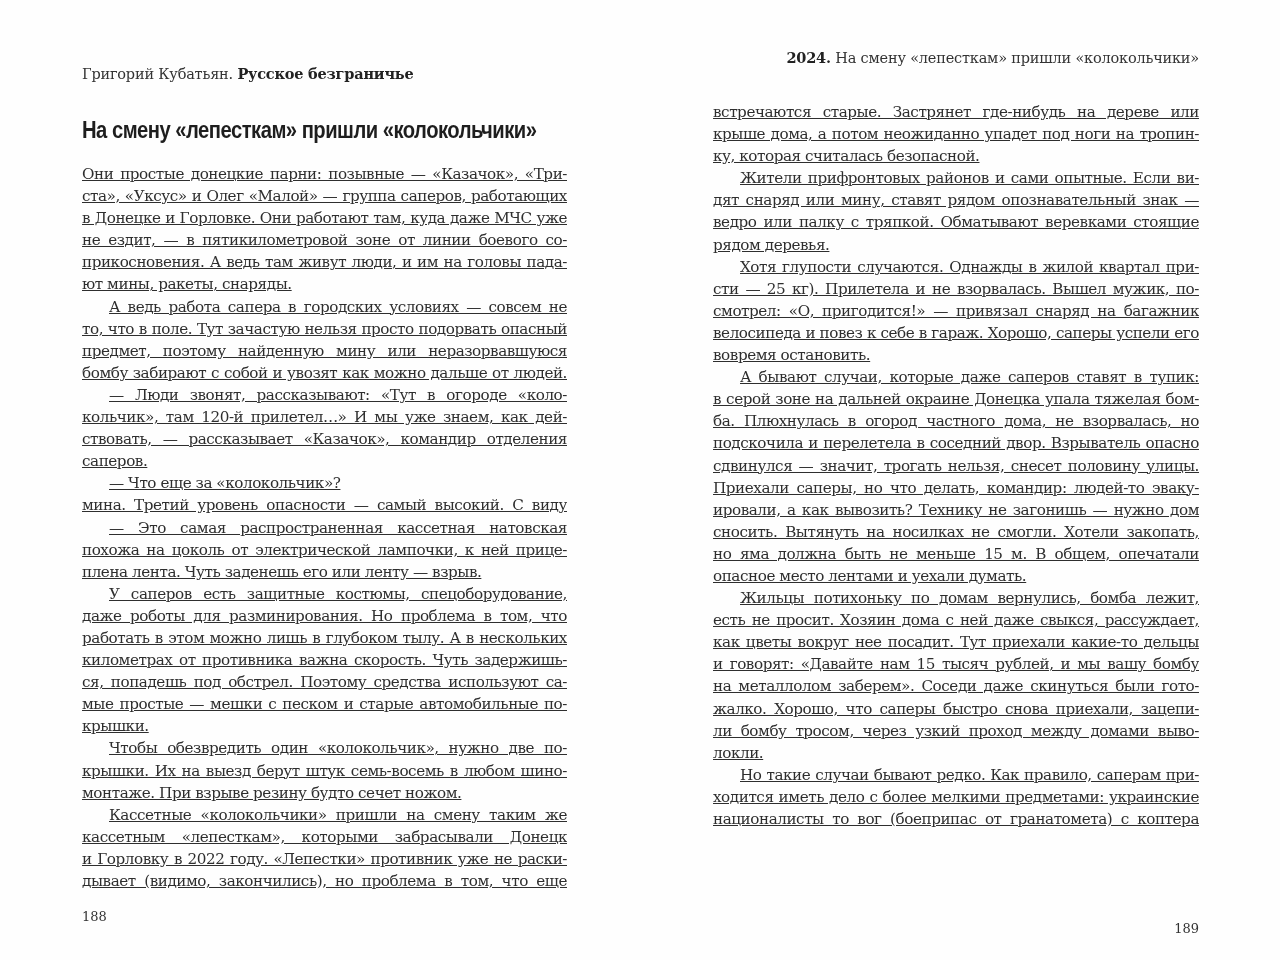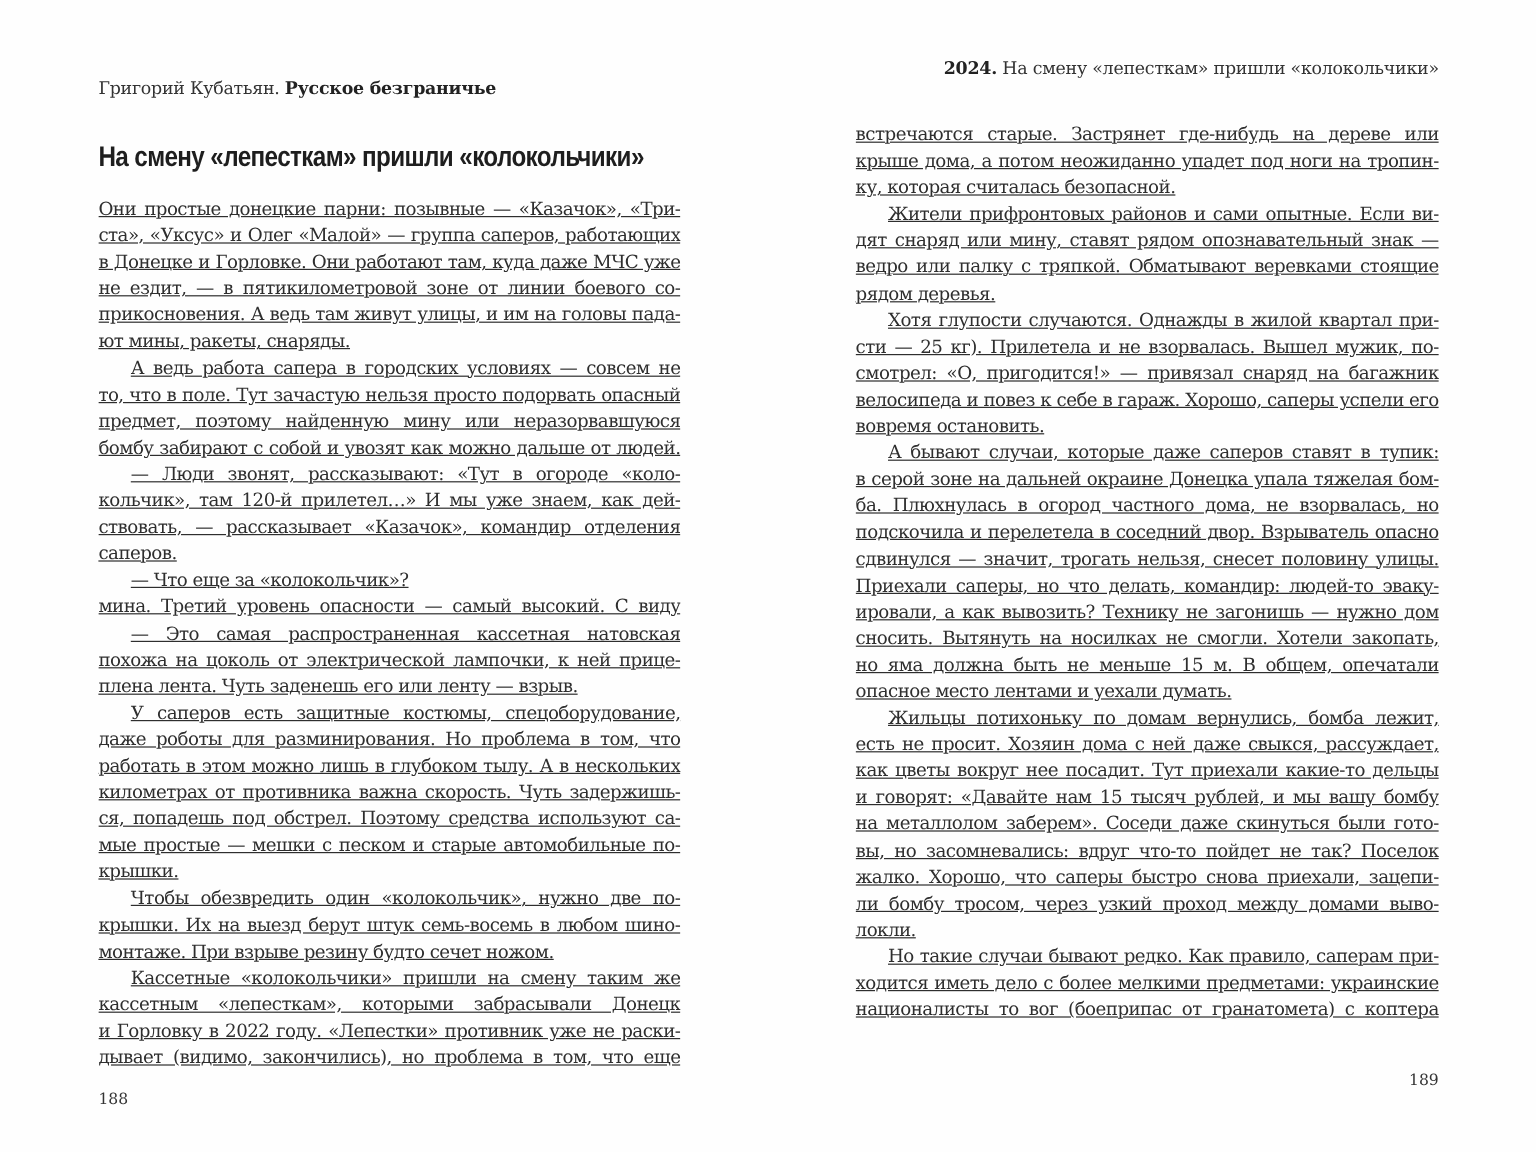--- a/index.html
+++ b/index.html
@@ -83,39 +83,39 @@
     .line.indent { padding-left: 27px; }
 
     .folio {
       position: absolute;
       top: 893px;
       font-family: "DejaVu Serif", serif;
       font-size: 13px;
       color: #333;
     }
     .page-left .folio { left: 0; }
-    .page-right .folio { right: 0; }
+    .page-right .folio { right: 0; margin-top: 28px; }
   </style>
 </head>
 <body>
 
 <div class="spread">
 
   <div class="page page-left">
     <div class="running-head">
       <span>Григорий Кубатьян.</span>
       <b>Русское безграничье</b>
     </div>
     <div class="chapter-title">На смену «лепесткам» пришли «колокольчики»</div>
     <div class="body-text">
         <span class="line just">Они простые донецкие парни: позывные — «Казачок», «Три-</span>
         <span class="line just">ста», «Уксус» и Олег «Малой» — группа саперов, работающих</span>
         <span class="line just">в Донецке и Горловке. Они работают там, куда даже МЧС уже</span>
         <span class="line just">не ездит, — в пятикилометровой зоне от линии боевого со-</span>
-        <span class="line just">прикосновения. А ведь там живут улицы, и им на головы пада-</span>
+        <span class="line just">прикосновения. А ведь там живут люди, и им на головы пада-</span>
         <span class="line">ют мины, ракеты, снаряды.</span>
         <span class="line just indent">А ведь работа сапера в городских условиях — совсем не</span>
         <span class="line just">то, что в поле. Тут зачастую нельзя просто подорвать опасный</span>
         <span class="line just">предмет, поэтому найденную мину или неразорвавшуюся</span>
         <span class="line just">бомбу забирают с собой и увозят как можно дальше от людей.</span>
         <span class="line just indent">— Люди звонят, рассказывают: «Тут в огороде «коло-</span>
         <span class="line just">кольчик», там 120-й прилетел…» И мы уже знаем, как дей-</span>
         <span class="line just">ствовать, — рассказывает «Казачок», командир отделения</span>
         <span class="line">саперов.</span>
         <span class="line indent">— Что еще за «колокольчик»?</span>
@@ -167,21 +167,20 @@
         <span class="line just">Приехали саперы, но что делать, командир: людей-то эваку-</span>
         <span class="line just">ировали, а как вывозить? Технику не загонишь — нужно дом</span>
         <span class="line just">сносить. Вытянуть на носилках не смогли. Хотели закопать,</span>
         <span class="line just">но яма должна быть не меньше 15 м. В общем, опечатали</span>
         <span class="line">опасное место лентами и уехали думать.</span>
         <span class="line just indent">Жильцы потихоньку по домам вернулись, бомба лежит,</span>
         <span class="line just">есть не просит. Хозяин дома с ней даже свыкся, рассуждает,</span>
         <span class="line just">как цветы вокруг нее посадит. Тут приехали какие-то дельцы</span>
         <span class="line just">и говорят: «Давайте нам 15 тысяч рублей, и мы вашу бомбу</span>
         <span class="line just">на металлолом заберем». Соседи даже скинуться были гото-</span>
-        <span class="line just">вы, но засомневались: вдруг что-то пойдет не так? Поселок</span>
         <span class="line just">жалко. Хорошо, что саперы быстро снова приехали, зацепи-</span>
         <span class="line just">ли бомбу тросом, через узкий проход между домами выво-</span>
         <span class="line">локли.</span>
         <span class="line just indent">Но такие случаи бывают редко. Как правило, саперам при-</span>
         <span class="line just">ходится иметь дело с более мелкими предметами: украинские</span>
         <span class="line just">националисты то вог (боеприпас от гранатомета) с коптера</span>
       </div>
     <div class="folio">189</div>
   </div>
 

